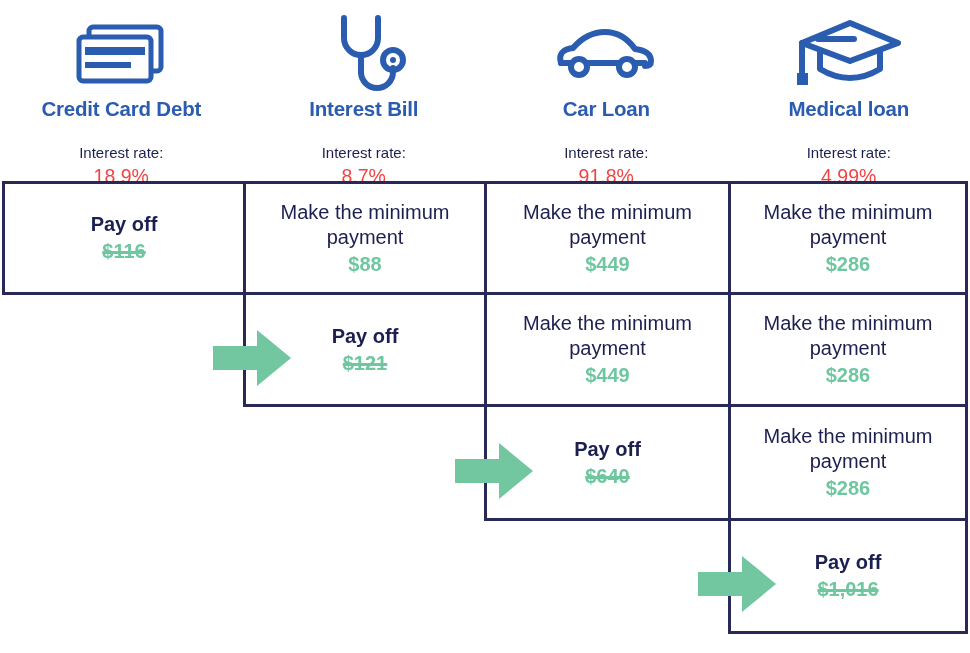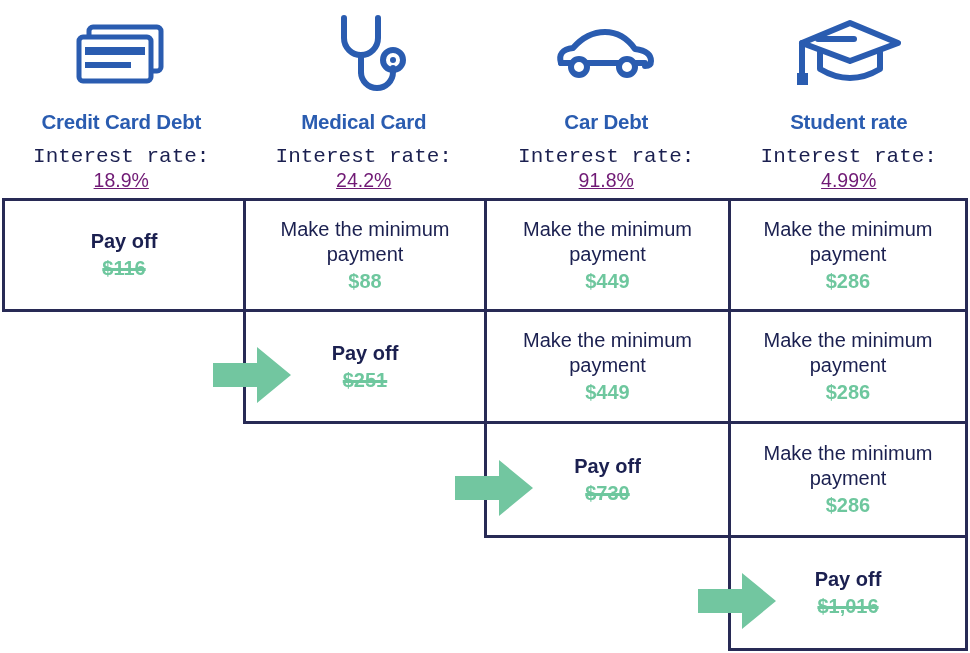--- a/index.html
+++ b/index.html
@@ -48,44 +48,42 @@
     align-items: center;
     justify-content: center;
   }
   .header-icon svg { display: block; }
   .debt-title {
     color: #2a5cb0;
     font-weight: bold;
     font-size: 20.5px;
     line-height: 22px;
     letter-spacing: -0.2px;
-    margin-top: 15px;
+    margin-top: 2px;
     white-space: nowrap;
   }
   .rate-label {
     color: #1b2050;
-    font-size: 21px;
+    font-size: 15px;
     line-height: 24px;
-    margin-top: 12px;
+    margin-top: 21px;
     white-space: nowrap;
-    font-family: Liberation Mono, monospace;
   }
   .rate-value {
-    color: #701a75;
+    color: #ef4444;
     font-size: 19.5px;
     line-height: 23px;
     white-space: nowrap;
-    text-decoration: underline;
   }
 
   
   .grid {
     position: absolute;
     left: 0;
-    top: 195px;
+    top: 178px;
     width: 970px;
     height: 458px;
   }
   .cell {
     position: absolute;
     box-sizing: border-box;
     display: flex;
     flex-direction: column;
     align-items: center;
     justify-content: center;
@@ -157,52 +155,52 @@
           <g fill="none" stroke="#2a5cb0" stroke-width="6" stroke-linecap="round" stroke-linejoin="round">
             <path d="M30 6 V26 a17 17 0 0 0 34 0 V6"></path>
             <path d="M47 60 V52"></path>
             <path d="M47 43 a0 0 0 0 0 0 0"></path>
             <path d="M47 43 v17 a16 16 0 0 0 32 0 v-4"></path>
           </g>
           <circle cx="79" cy="48" r="10" fill="none" stroke="#2a5cb0" stroke-width="6"></circle>
           <circle cx="79" cy="48" r="3" fill="#2a5cb0"></circle>
         </svg>
       </div>
-      <div class="debt-title">Medical Card</div>
-      <div class="rate-label">Interest rate:</div>
-      <div class="rate-value">24.2%</div>
+      <div class="debt-title">Interest Bill</div>
+      <div class="rate-label">Interest rate:</div>
+      <div class="rate-value">8.7%</div>
     </div>
 
     <div class="header-cell">
       <div class="header-icon">
         <svg width="110" height="60" viewBox="0 0 110 60" aria-hidden="true">
           <path d="M10 40 q-4 -13 12 -15 q14 -16 32 -16 q18 0 30 17 q16 2 16 12 q0 5 -6 5" fill="none" stroke="#2a5cb0" stroke-width="6" stroke-linecap="round" stroke-linejoin="round"></path>
           <path d="M10 40 h84" fill="none" stroke="#2a5cb0" stroke-width="6" stroke-linecap="round"></path>
           <circle cx="28" cy="44" r="8" fill="#ffffff" stroke="#2a5cb0" stroke-width="6"></circle>
           <circle cx="76" cy="44" r="8" fill="#ffffff" stroke="#2a5cb0" stroke-width="6"></circle>
         </svg>
       </div>
-      <div class="debt-title">Car Debt</div>
+      <div class="debt-title">Car Loan</div>
       <div class="rate-label">Interest rate:</div>
       <div class="rate-value">91.8%</div>
     </div>
 
     <div class="header-cell">
       <div class="header-icon">
         <svg width="110" height="72" viewBox="0 0 110 72" aria-hidden="true">
           <g fill="none" stroke="#2a5cb0" stroke-width="6" stroke-linejoin="round" stroke-linecap="round">
             <path d="M8 26 L56 6 L104 26 L56 44 Z"></path>
             <path d="M26 34 v18 q30 18 60 0 V34"></path>
             <path d="M8 26 V60"></path>
             <path d="M24 22 H60"></path>
           </g>
           <rect x="3" y="56" width="11" height="12" fill="#2a5cb0"></rect>
         </svg>
       </div>
-      <div class="debt-title">Student rate</div>
+      <div class="debt-title">Medical loan</div>
       <div class="rate-label">Interest rate:</div>
       <div class="rate-value">4.99%</div>
     </div>
   </div>
 
   <div class="grid">
 
     <div class="bseg" style="left:2px;  top:3px;   width:966px; height:3px;"></div>
     <div class="bseg" style="left:2px;  top:114px; width:966px; height:3px;"></div>
     <div class="bseg" style="left:243px;top:226px; width:725px; height:3px;"></div>
@@ -227,34 +225,34 @@
       <div class="cell-action">Make the minimum payment</div>
       <div class="cell-amount">$449</div>
     </div>
     <div class="cell" style="left:731px; top:6px; width:234px; height:108px;">
       <div class="cell-action">Make the minimum payment</div>
       <div class="cell-amount">$286</div>
     </div>
 
     <div class="cell" style="left:246px; top:117px; width:238px; height:109px;">
       <div class="cell-action payoff">Pay off</div>
-      <div class="cell-amount struck">$251</div>
+      <div class="cell-amount struck">$121</div>
     </div>
     <div class="cell" style="left:487px; top:117px; width:241px; height:109px;">
       <div class="cell-action">Make the minimum payment</div>
       <div class="cell-amount">$449</div>
     </div>
     <div class="cell" style="left:731px; top:117px; width:234px; height:109px;">
       <div class="cell-action">Make the minimum payment</div>
       <div class="cell-amount">$286</div>
     </div>
 
     <div class="cell" style="left:487px; top:229px; width:241px; height:111px;">
       <div class="cell-action payoff">Pay off</div>
-      <div class="cell-amount struck">$730</div>
+      <div class="cell-amount struck">$640</div>
     </div>
     <div class="cell" style="left:731px; top:229px; width:234px; height:111px;">
       <div class="cell-action">Make the minimum payment</div>
       <div class="cell-amount">$286</div>
     </div>
 
     <div class="cell" style="left:731px; top:343px; width:234px; height:110px;">
       <div class="cell-action payoff">Pay off</div>
       <div class="cell-amount struck">$1,016</div>
     </div>

